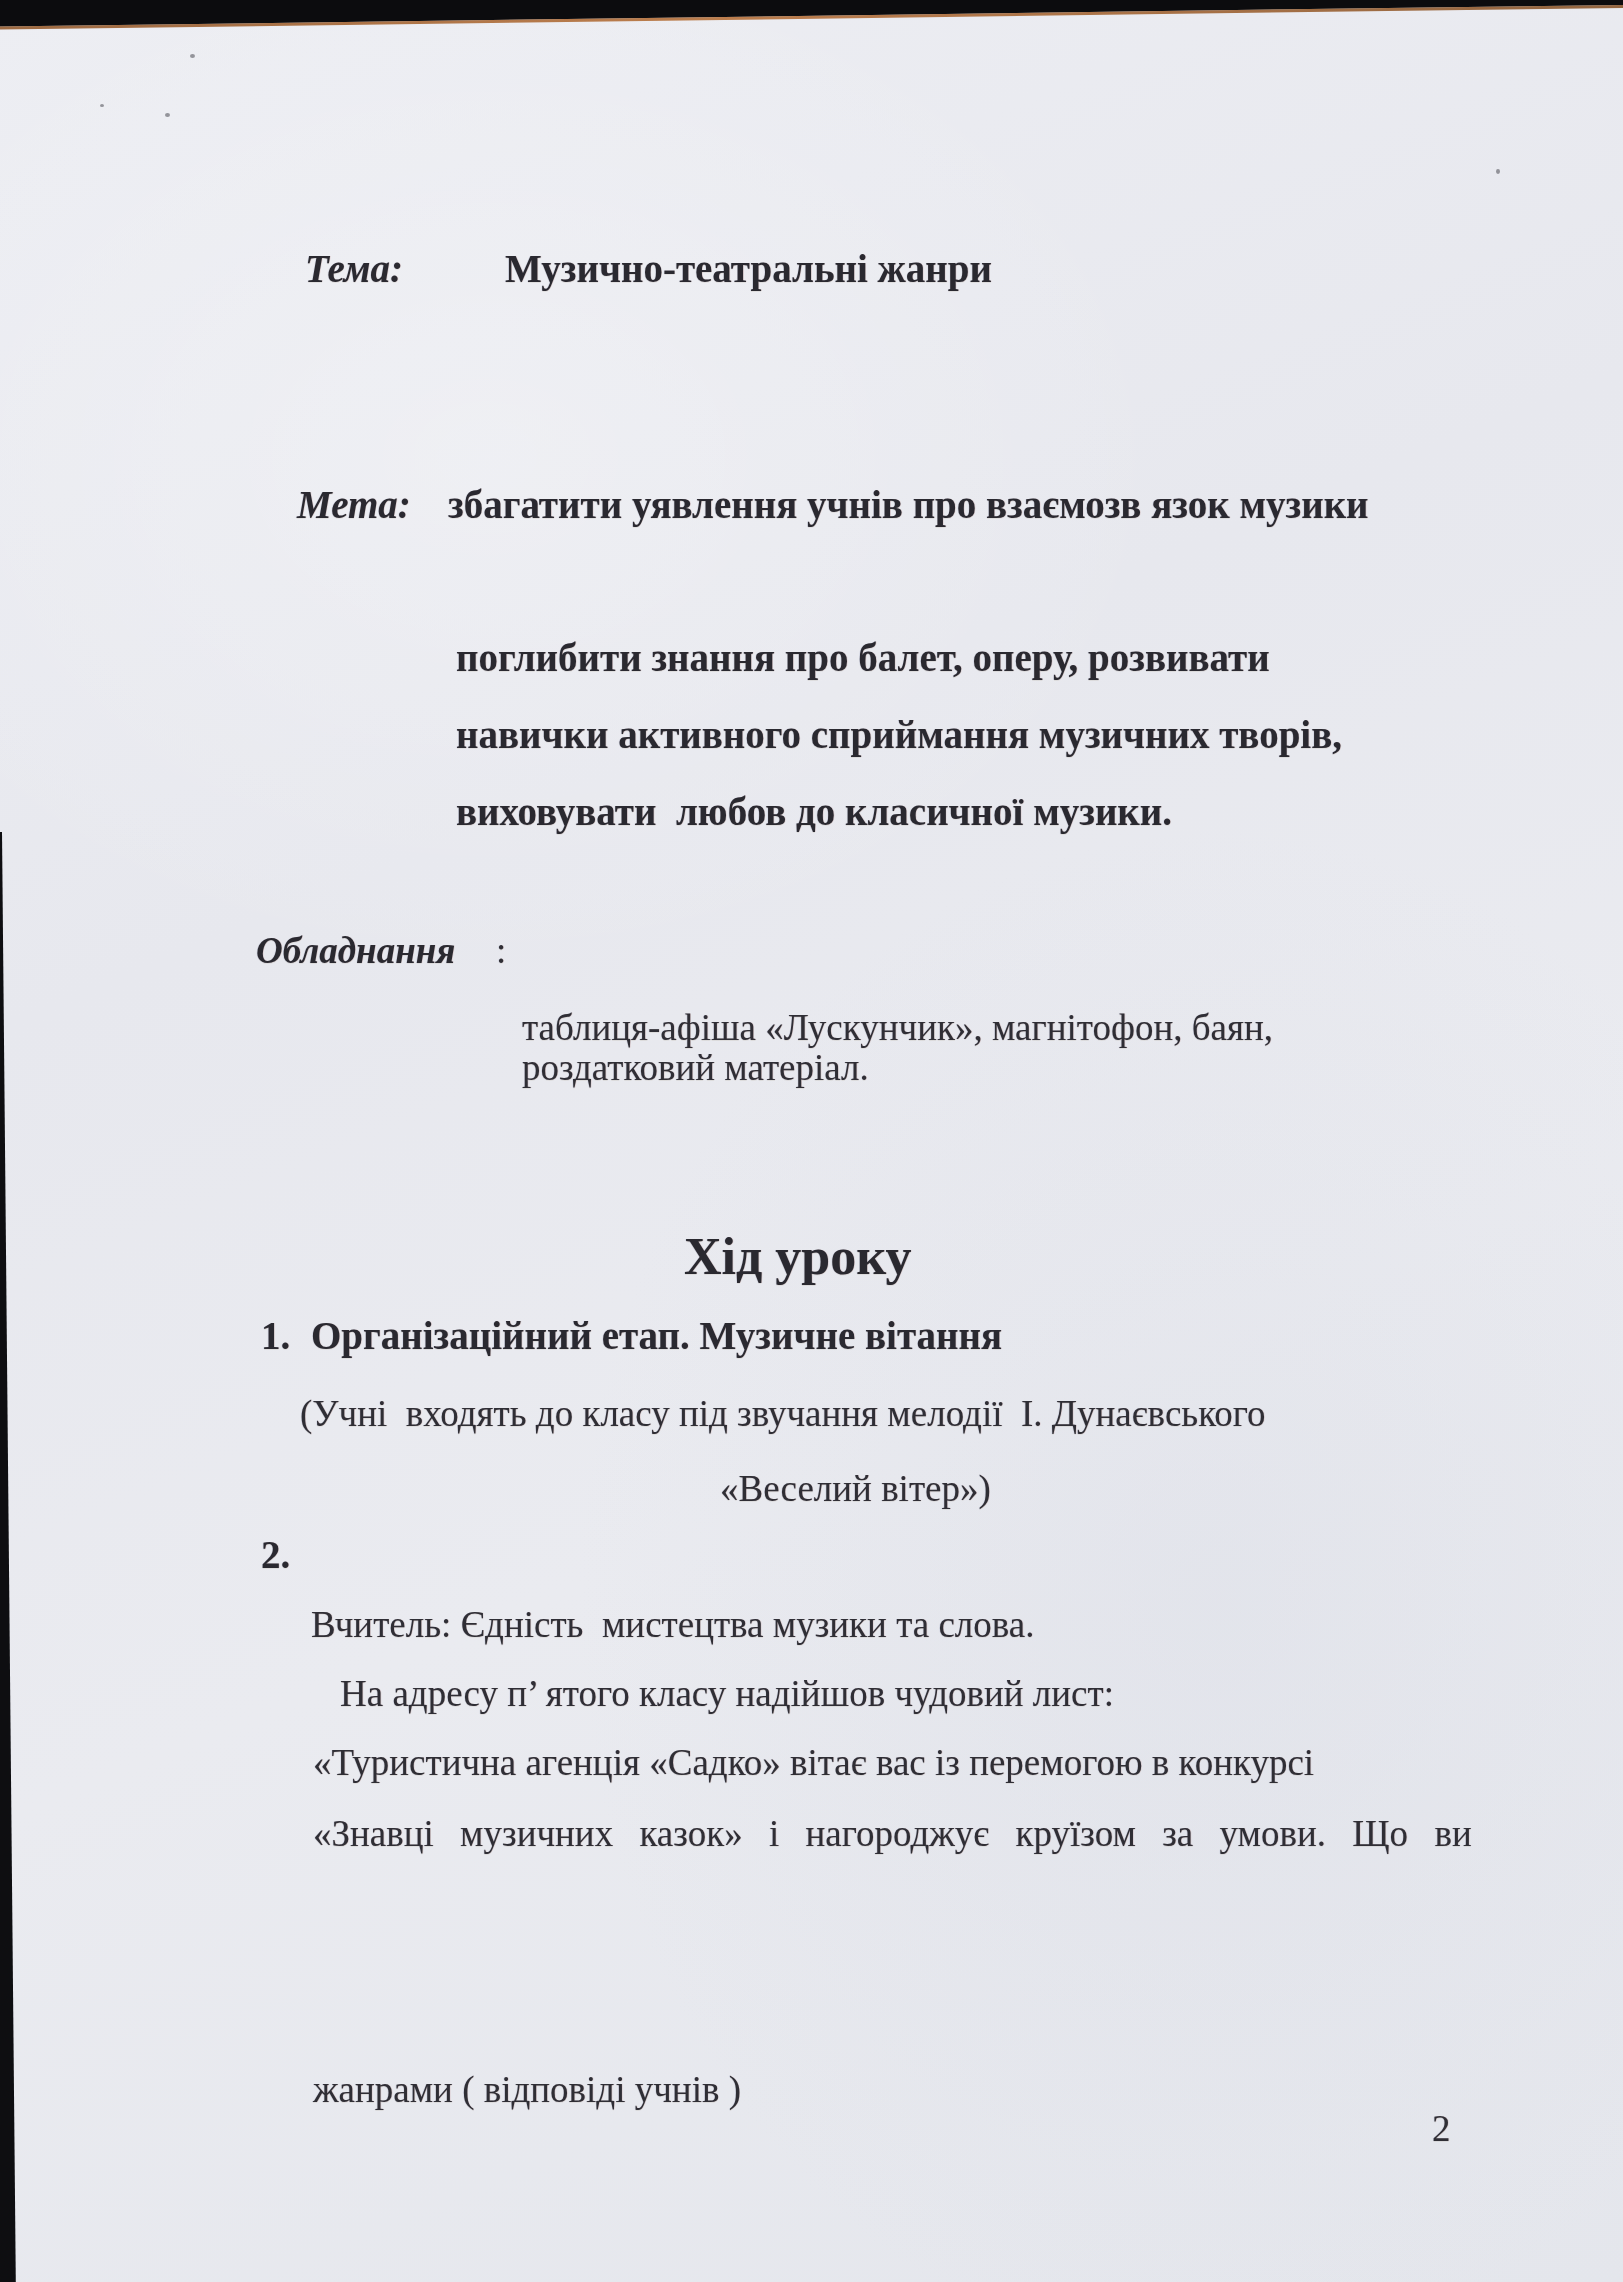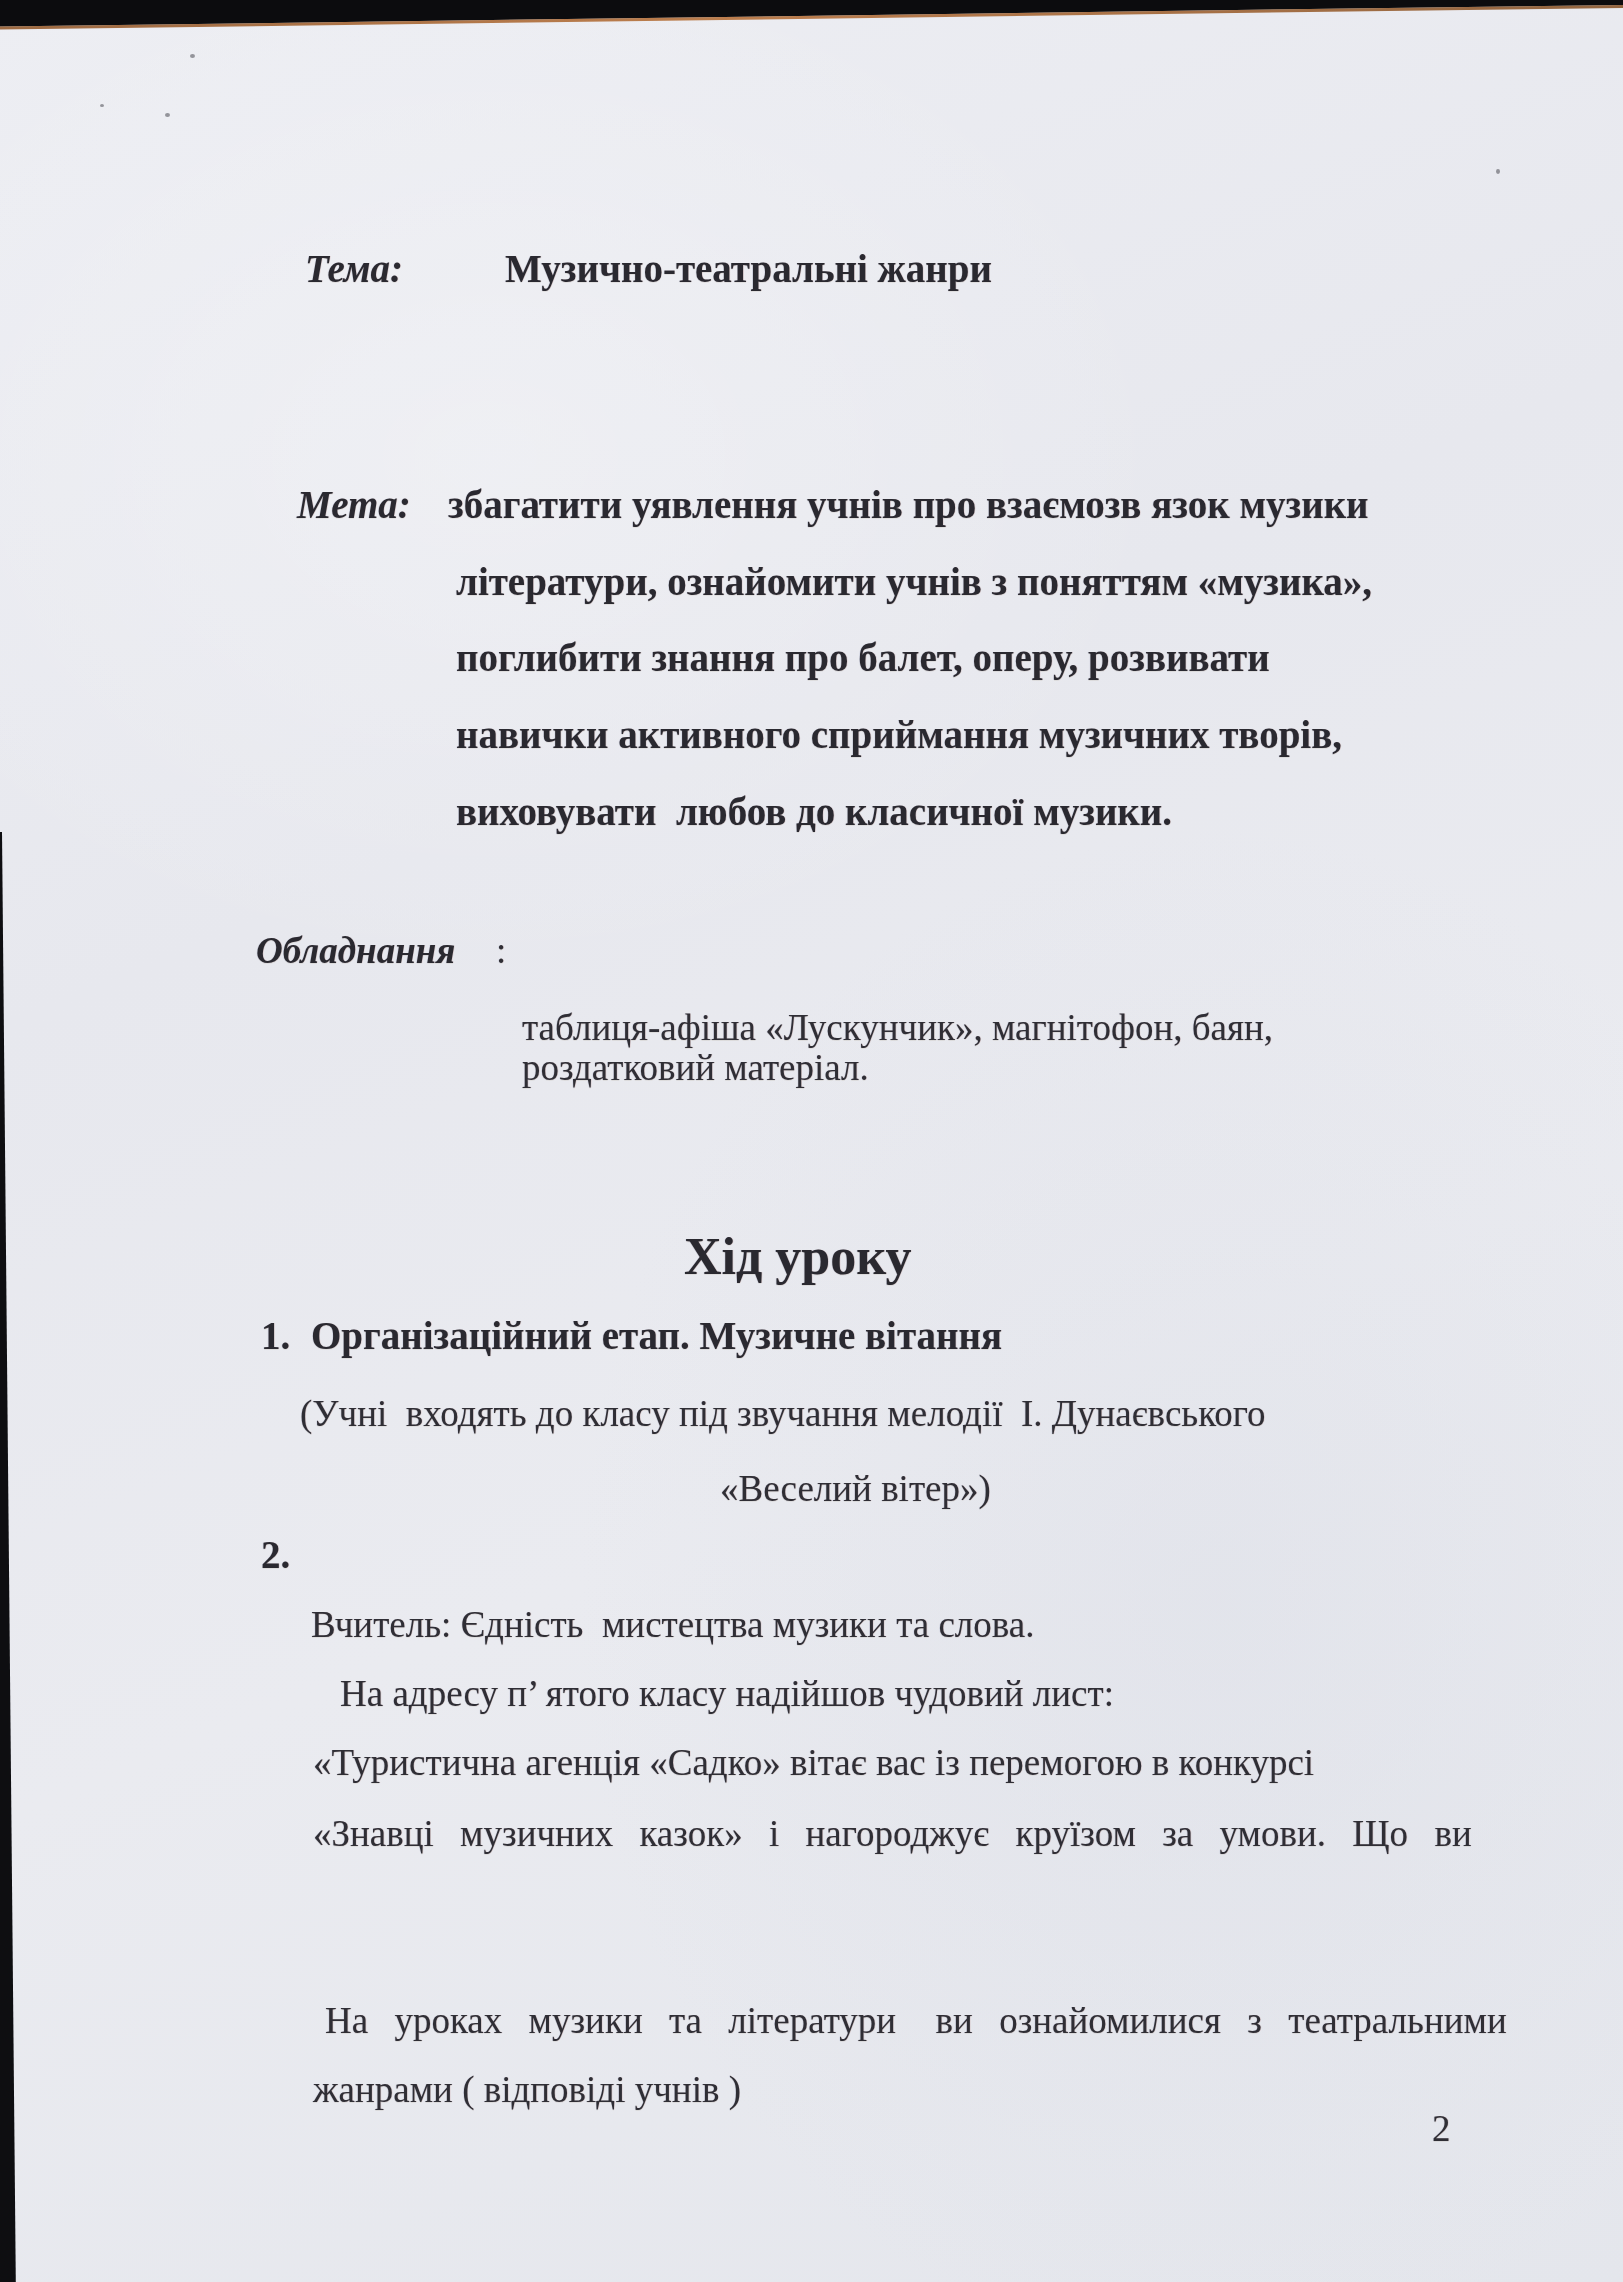--- a/index.html
+++ b/index.html
@@ -58,21 +58,20 @@
   <div class="speckle" style="left:190px;top:54px;width:4.9px;height:3.9px;"></div>
   <div class="speckle" style="left:100px;top:104px;width:3.9px;height:3px;"></div>
   <div class="speckle" style="left:165px;top:113px;width:4.9px;height:3.9px;"></div>
   <div class="speckle" style="left:1496px;top:169px;width:3.9px;height:4.9px;"></div>
 
   <div class="line ib s40" style="top:247px;left:305px;">Тема:</div>
   <div class="line b s40" style="top:247px;left:505px;">Музично-театральні жанри</div>
 
   <div class="line ib s40" style="top:483px;left:297px;">Мета:</div>
   <div class="line b s40" style="top:483px;left:448px;">збагатити уявлення учнів про взаємозв язок музики</div>
-  <div class="line b s40" style="top:560px;left:456px;">літератури, ознайомити учнів з поняттям «музика»,</div>
   <div class="line b s40" style="top:636px;left:456px;">поглибити знання про балет, оперу, розвивати</div>
   <div class="line b s40" style="top:713px;left:456px;">навички активного сприймання музичних творів,</div>
   <div class="line b s40" style="top:790px;left:456px;">виховувати  любов до класичної музики.</div>
 
   <div class="line ib" style="top:930px;left:256px;">Обладнання</div>
   <div class="line" style="top:930px;left:496px;">:</div>
   <div class="line" style="top:1007px;left:522px;">таблиця-афіша «Лускунчик», магнітофон, баян,</div>
   <div class="line" style="top:1047px;left:522px;">роздатковий матеріал.</div>
 
   <div class="line b s43" style="top:1227px;left:684px;">Хід уроку</div>
@@ -83,19 +82,18 @@
   <div class="line" style="top:1393px;left:300px;">(Учні  входять до класу під звучання мелодії  І. Дунаєвського</div>
   <div class="line" style="top:1468px;left:720px;">«Веселий вітер»)</div>
 
   <div class="line b s40" style="top:1533px;left:261px;">2.</div>
 
   <div class="line" style="top:1604px;left:311px;">Вчитель: Єдність  мистецтва музики та слова.</div>
   <div class="line" style="top:1673px;left:340px;">На адресу п’ ятого класу надійшов чудовий лист:</div>
   <div class="line" style="top:1742px;left:313px;">«Туристична агенція «Садко» вітає вас із перемогою в конкурсі</div>
   <div class="line wsp4" style="top:1813px;left:313px;">«Знавці  музичних  казок»  і  нагороджує  круїзом  за  умови.  Що  ви</div>
 
-  <div class="line wsp4" style="top:2000px;left:325px;">На  уроках  музики  та  літератури   ви  ознайомилися  з  театральними</div>
   <div class="line" style="top:2069px;left:313px;">жанрами ( відповіді учнів )</div>
 
   <div class="line" style="top:2108px;left:1432px;">2</div>
 
 </div>
 
 
 </body></html>

